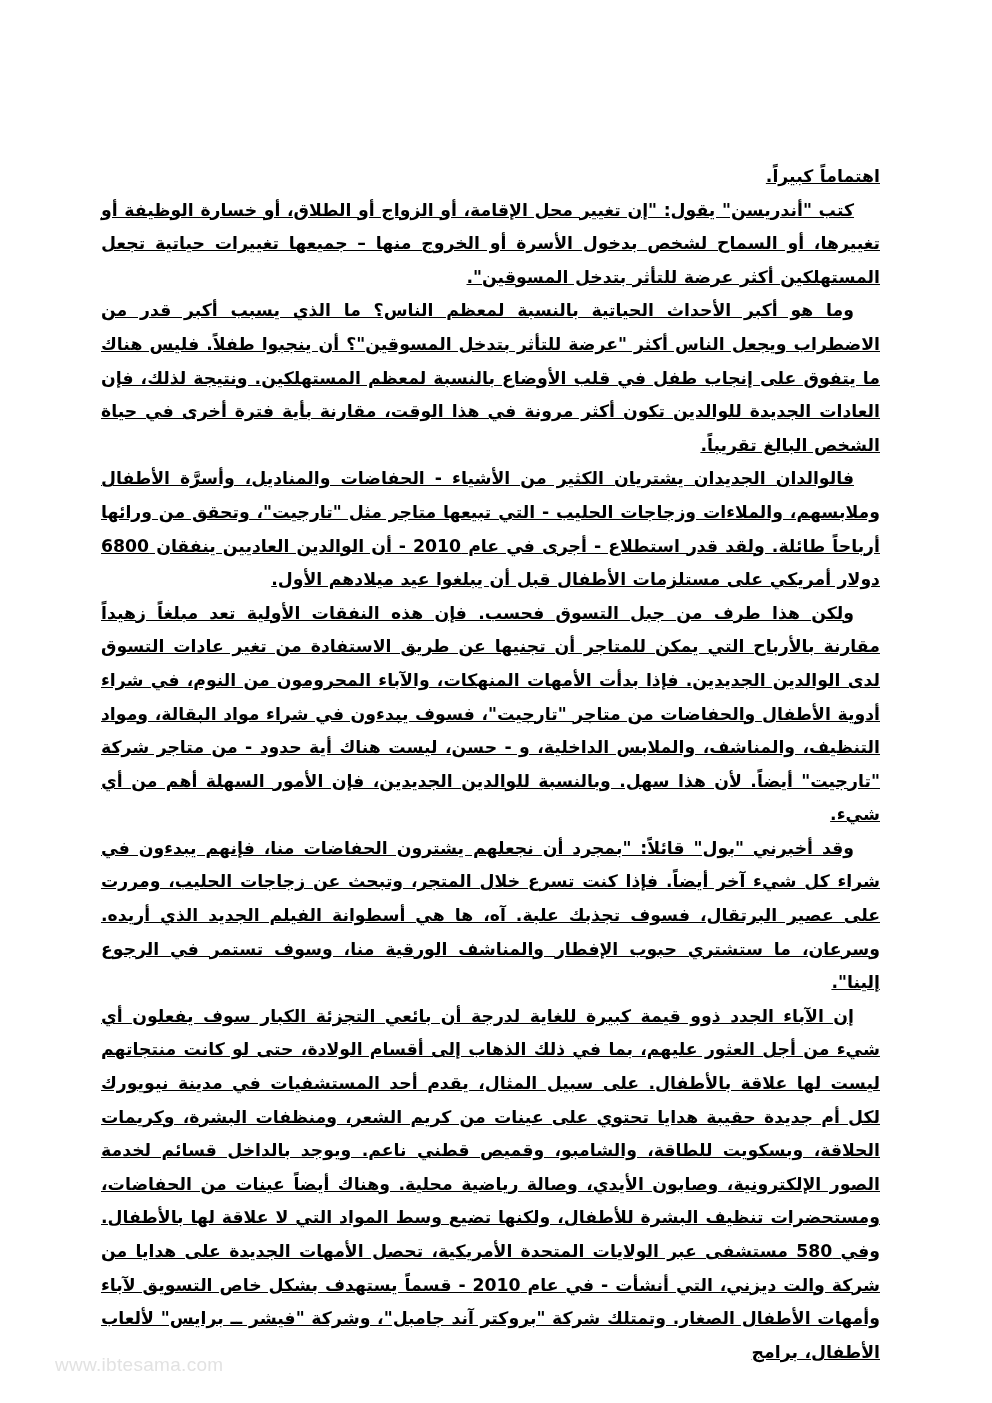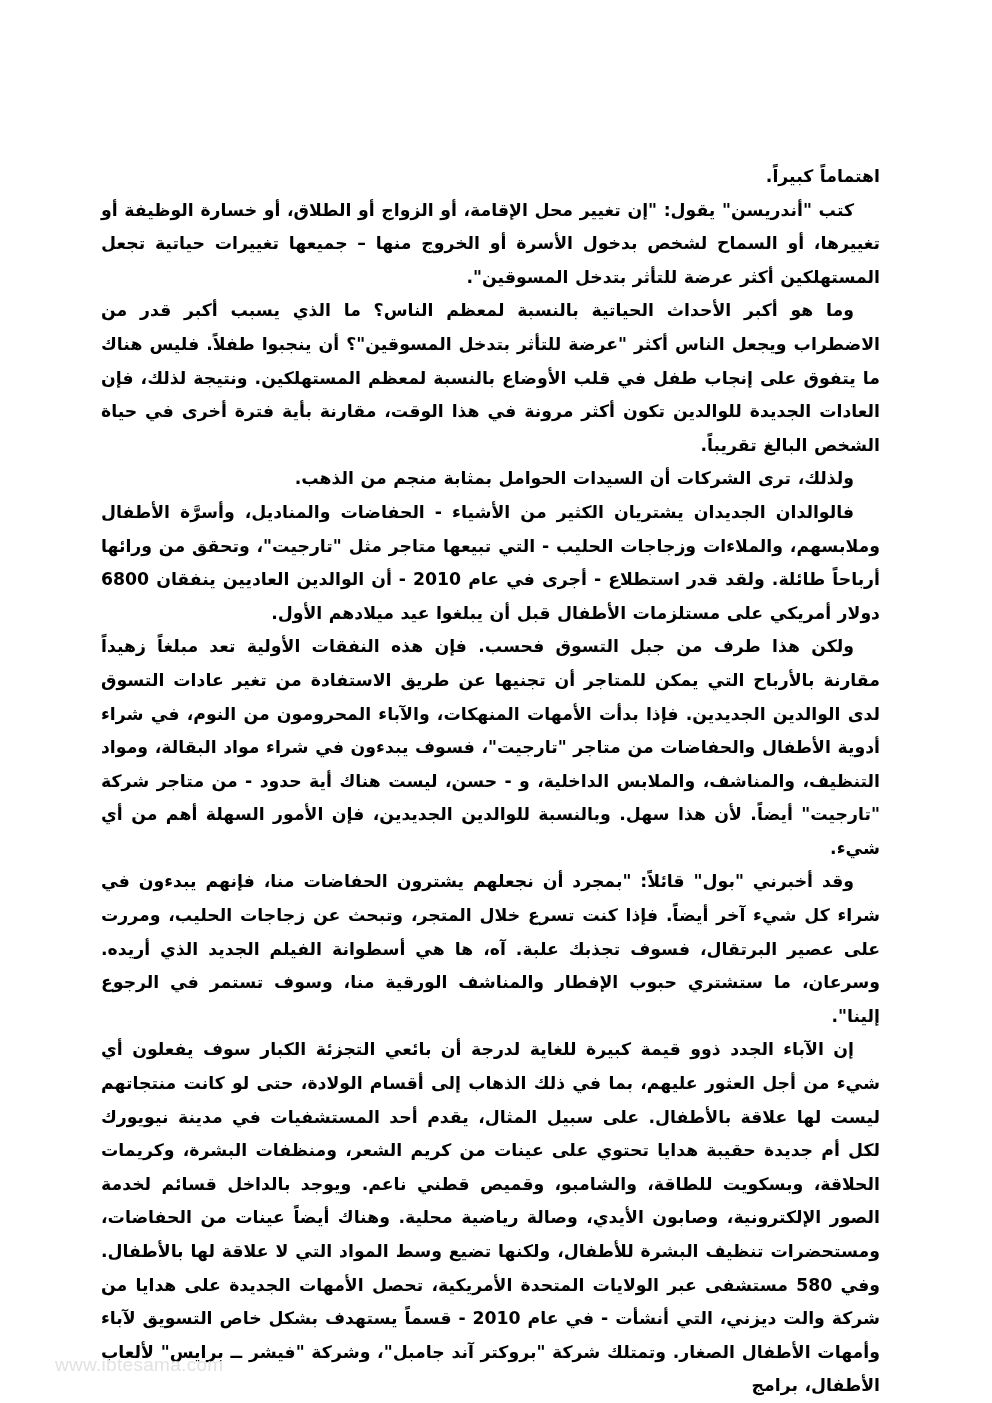--- a/index.html
+++ b/index.html
@@ -24,20 +24,21 @@
     left: 101px;
     direction: rtl;
     text-align: justify;
     text-align-last: right;
     color: #000000;
     font-size: 17.3px;
     line-height: 33.6px;
     font-weight: 700;
     -webkit-font-smoothing: none;
     text-rendering: optimizeLegibility;
+    text-decoration: underline;
   }
 
   .para {
     margin: 0;
     padding: 0;
     direction: rtl;
     text-align: justify;
     text-align-last: right;
     text-indent: 26px;
     word-spacing: 0.5px;
@@ -66,21 +67,20 @@
 </style>
 </head>
 <body>
 
 <div class="page">
 
   <div class="text-column">
     <p class="para orphan-line">اهتماماً كبيراً.</p>
     <p class="para">كتب "أندريسن" يقول: "إن تغيير محل الإقامة، أو الزواج أو الطلاق، أو خسارة الوظيفة أو تغييرها، أو السماح لشخص بدخول الأسرة أو الخروج منها – جميعها تغييرات حياتية تجعل المستهلكين أكثر عرضة للتأثر بتدخل المسوقين".</p>
     <p class="para">وما هو أكبر الأحداث الحياتية بالنسبة لمعظم الناس؟ ما الذي يسبب أكبر قدر من الاضطراب ويجعل الناس أكثر "عرضة للتأثر بتدخل المسوقين"؟ أن ينجبوا طفلاً. فليس هناك ما يتفوق على إنجاب طفل في قلب الأوضاع بالنسبة لمعظم المستهلكين. ونتيجة لذلك، فإن العادات الجديدة للوالدين تكون أكثر مرونة في هذا الوقت، مقارنة بأية فترة أخرى في حياة الشخص البالغ تقريباً.</p>
-    <p class="para">ولذلك، ترى الشركات أن السيدات الحوامل بمثابة منجم من الذهب.</p>
     <p class="para">فالوالدان الجديدان يشتريان الكثير من الأشياء - الحفاضات والمناديل، وأسرَّة الأطفال وملابسهم، والملاءات وزجاجات الحليب - التي تبيعها متاجر مثل "تارجيت"، وتحقق من ورائها أرباحاً طائلة. ولقد قدر استطلاع - أجرى في عام 2010 - أن الوالدين العاديين ينفقان 6800 دولار أمريكي على مستلزمات الأطفال قبل أن يبلغوا عيد ميلادهم الأول.</p>
     <p class="para">ولكن هذا طرف من جبل التسوق فحسب. فإن هذه النفقات الأولية تعد مبلغاً زهيداً مقارنة بالأرباح التي يمكن للمتاجر أن تجنيها عن طريق الاستفادة من تغير عادات التسوق لدى الوالدين الجديدين. فإذا بدأت الأمهات المنهكات، والآباء المحرومون من النوم، في شراء أدوية الأطفال والحفاضات من متاجر "تارجيت"، فسوف يبدءون في شراء مواد البقالة، ومواد التنظيف، والمناشف، والملابس الداخلية، و - حسن، ليست هناك أية حدود - من متاجر شركة "تارجيت" أيضاً. لأن هذا سهل. وبالنسبة للوالدين الجديدين، فإن الأمور السهلة أهم من أي شيء.</p>
     <p class="para">وقد أخبرني "بول" قائلاً: "بمجرد أن نجعلهم يشترون الحفاضات منا، فإنهم يبدءون في شراء كل شيء آخر أيضاً. فإذا كنت تسرع خلال المتجر، وتبحث عن زجاجات الحليب، ومررت على عصير البرتقال، فسوف تجذبك علبة. آه، ها هي أسطوانة الفيلم الجديد الذي أريده. وسرعان، ما ستشتري حبوب الإفطار والمناشف الورقية منا، وسوف تستمر في الرجوع إلينا".</p>
     <p class="para">إن الآباء الجدد ذوو قيمة كبيرة للغاية لدرجة أن بائعي التجزئة الكبار سوف يفعلون أي شيء من أجل العثور عليهم، بما في ذلك الذهاب إلى أقسام الولادة، حتى لو كانت منتجاتهم ليست لها علاقة بالأطفال. على سبيل المثال، يقدم أحد المستشفيات في مدينة نيويورك لكل أم جديدة حقيبة هدايا تحتوي على عينات من كريم الشعر، ومنظفات البشرة، وكريمات الحلاقة، وبسكويت للطاقة، والشامبو، وقميص قطني ناعم. ويوجد بالداخل قسائم لخدمة الصور الإلكترونية، وصابون الأيدي، وصالة رياضية محلية. وهناك أيضاً عينات من الحفاضات، ومستحضرات تنظيف البشرة للأطفال، ولكنها تضيع وسط المواد التي لا علاقة لها بالأطفال. وفي 580 مستشفى عبر الولايات المتحدة الأمريكية، تحصل الأمهات الجديدة على هدايا من شركة والت ديزني، التي أنشأت - في عام 2010 - قسماً يستهدف بشكل خاص التسويق لآباء وأمهات الأطفال الصغار. وتمتلك شركة "بروكتر آند جامبل"، وشركة "فيشر ــ برايس" لألعاب الأطفال، برامج</p>
   </div>
 
   <div class="watermark">www.ibtesama.com</div>
 
 </div>
 

